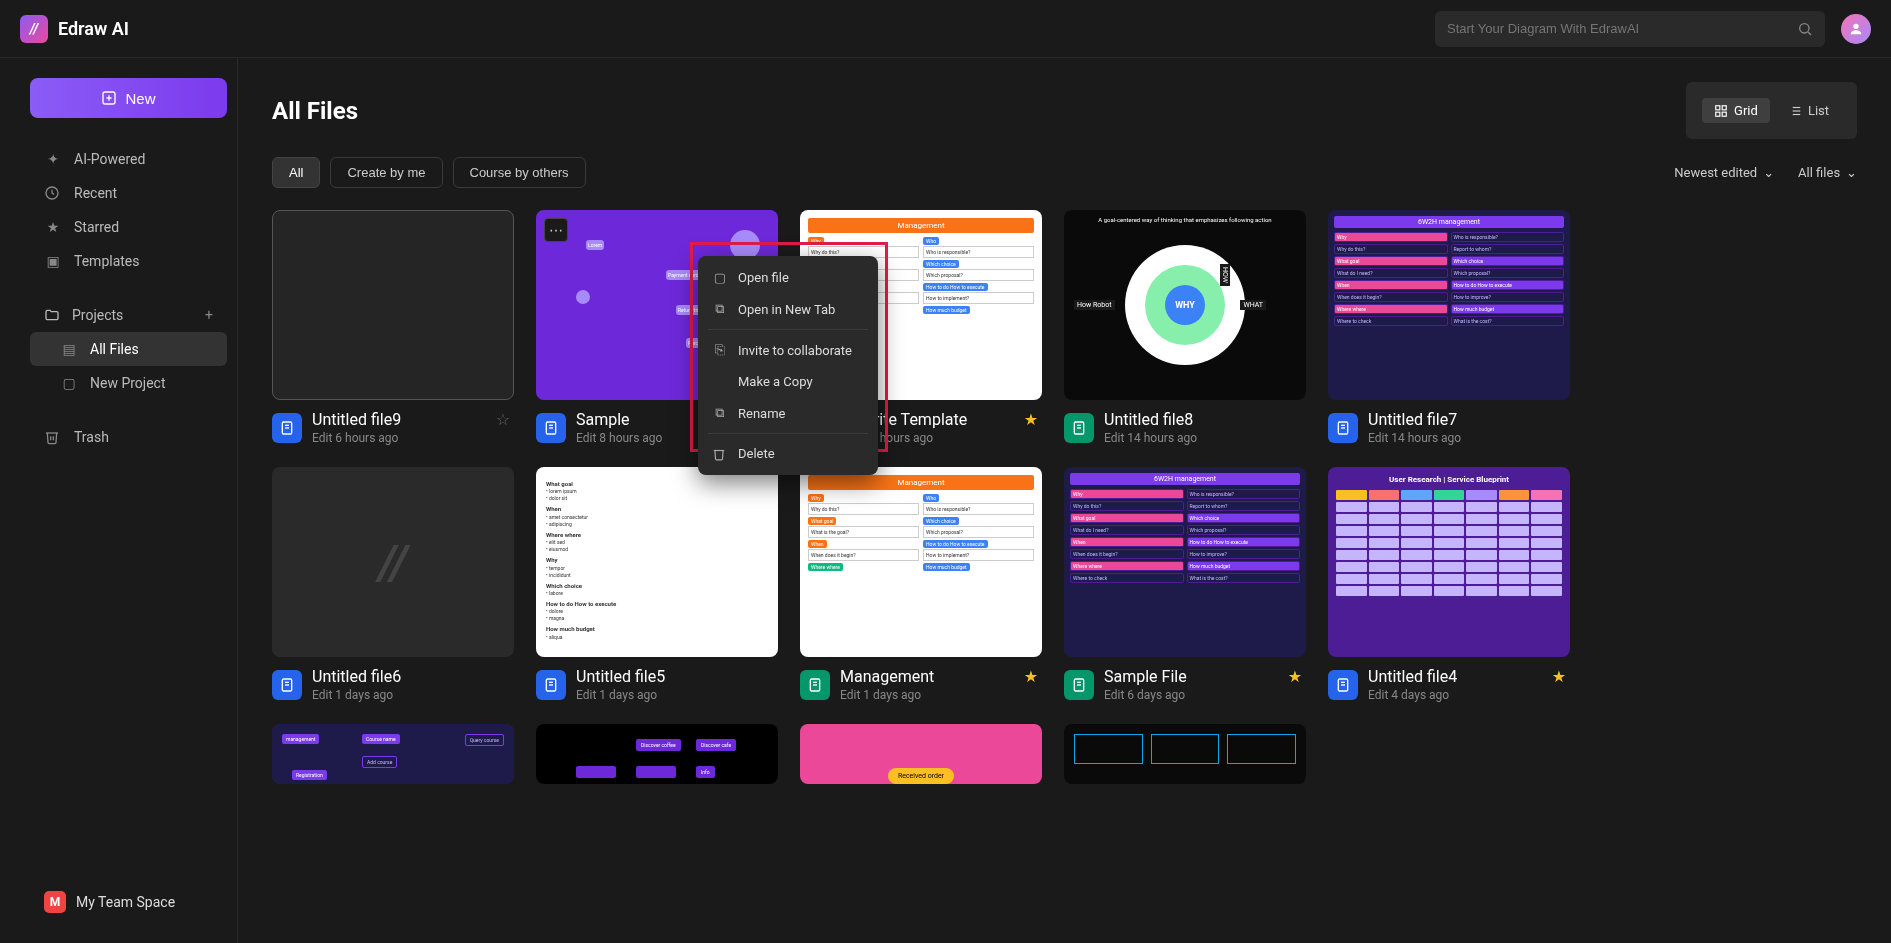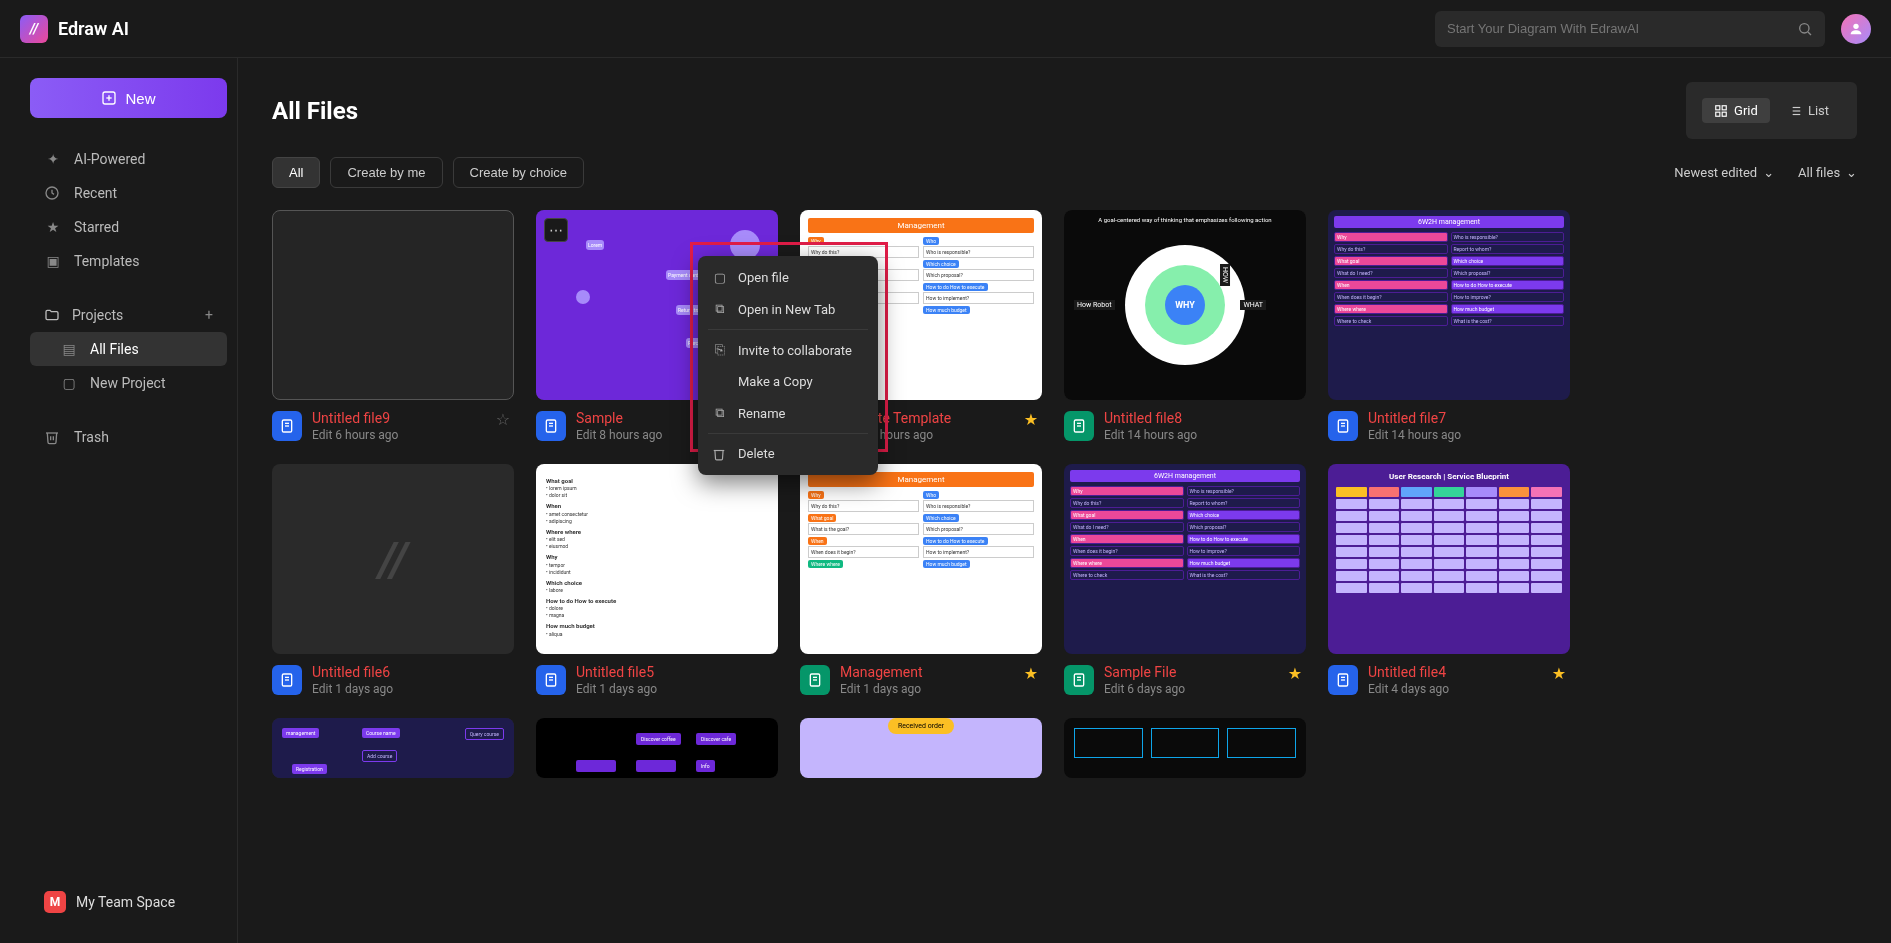--- a/index.html
+++ b/index.html
@@ -90,21 +90,21 @@
   position:relative; overflow:hidden; display:flex; align-items:center; justify-content:center;
 }
 .card.selected .thumb { border:1px solid #555; background:#252525; }
 .card:first-child .thumb { border:1px solid #555; }
 .placeholder-logo { font-size:48px; color:#444; font-style:italic; font-weight:bold; }
 .card-meta { display:flex; align-items:center; gap:10px; padding-top:10px; position:relative; }
 .doc-icon { width:30px; height:30px; border-radius:6px; display:flex; align-items:center; justify-content:center; color:#fff; font-size:14px; flex-shrink:0; }
 .doc-icon.blue { background:#2563eb; }
 .doc-icon.green { background:#059669; }
 .card-text { flex:1; min-width:0; }
-.card-title { color:#ef4444; font-size:14px; white-space:nowrap; overflow:hidden; text-overflow:ellipsis; }
+.card-title { color:#ffffff; font-size:16px; white-space:nowrap; overflow:hidden; text-overflow:ellipsis; }
 .card-subtitle { color:#888; font-size:12px; margin-top:2px; }
 .star-icon { color:#666; position:absolute; right:4px; top:10px; font-size:16px; }
 .star-icon.on { color:#fbbf24; }
 .more-btn {
   position:absolute; top:8px; left:8px; z-index:5;
   background:#1a1a1a; border:1px solid #444; border-radius:4px;
   width:24px; height:24px; display:flex; align-items:center; justify-content:center;
   color:#ccc; cursor:pointer;
 }
 
@@ -289,21 +289,21 @@
           </span>
           <span>List</span>
         </div>
       </div>
     </div>
 
     <div class="filter-row">
       <div class="filter-tabs">
         <button class="filter-tab active">All</button>
         <button class="filter-tab">Create by me</button>
-        <button class="filter-tab">Create by choice</button>
+        <button class="filter-tab">Course by others</button>
       </div>
       <div class="sort-controls">
         <div class="sort-item">
           <span>Newest edited</span>
           <span>⌄</span>
         </div>
         <div class="sort-item">
           <span>All files</span>
           <span>⌄</span>
         </div>
@@ -722,21 +722,21 @@
         <div style="position:absolute;top:15px;left:100px;background:#6d28d9;color:#fff;font-size:5px;padding:3px 5px;border-radius:2px">Discover coffee</div>
         <div style="position:absolute;top:15px;left:160px;background:#6d28d9;color:#fff;font-size:5px;padding:3px 5px;border-radius:2px">Discover cafe</div>
         <div style="position:absolute;bottom:6px;left:40px;background:#6d28d9;width:40px;height:12px;border-radius:2px"></div>
         <div style="position:absolute;bottom:6px;left:100px;background:#6d28d9;width:40px;height:12px;border-radius:2px"></div>
         <div style="position:absolute;bottom:6px;left:160px;background:#6d28d9;color:#fff;font-size:5px;padding:3px 5px;border-radius:2px">Info</div>
       </div>
           </div>
         </div>
         <div class="card">
           <div class="thumb" style="height:60px">
-            <div style="width:100%;height:100%;background:#c4b5fd;display:flex;align-items:flex-start;justify-content:center">
+            <div style="width:100%;height:100%;background:#ec4899;display:flex;align-items:flex-end;justify-content:center">
         <div style="background:#fbbf24;color:#000;font-size:7px;padding:4px 10px;border-radius:10px">Received order</div>
       </div>
           </div>
         </div>
         <div class="card">
           <div class="thumb" style="height:60px">
             <div style="width:100%;height:100%;background:#0a0a0a;padding:10px;display:flex;gap:8px">
         <div style="flex:1;border:1px solid #0ea5e9;height:30px"></div>
         <div style="flex:1;border:1px solid #0ea5e9;height:30px"></div>
         <div style="flex:1;border:1px solid #0ea5e9;height:30px"></div>

